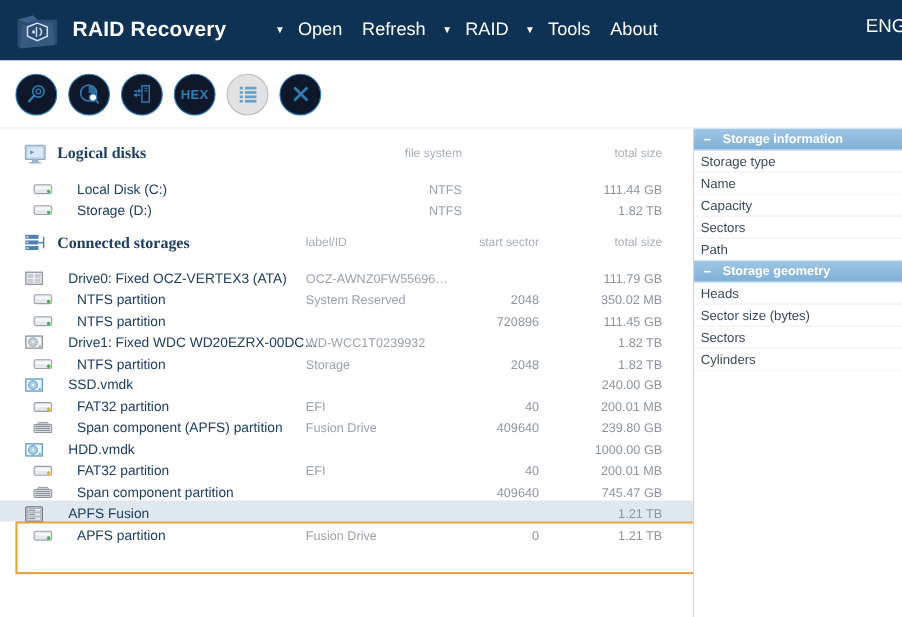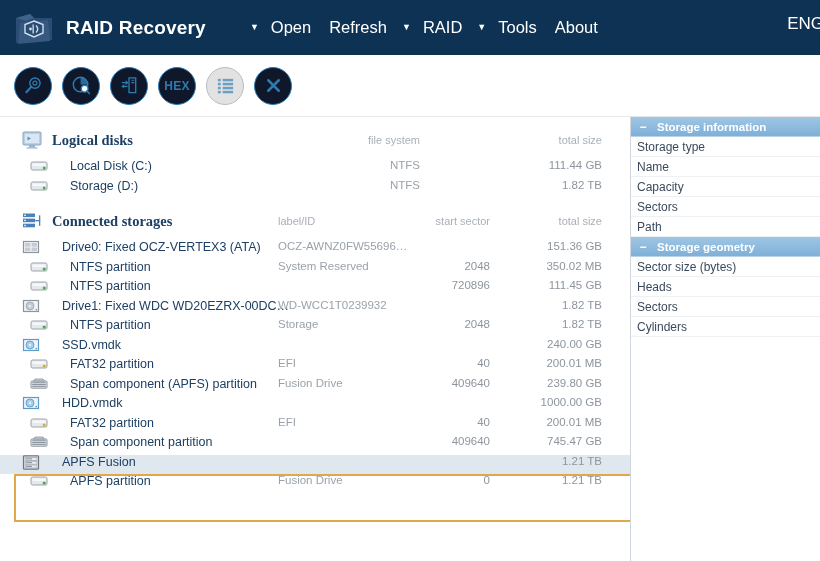--- a/index.html
+++ b/index.html
@@ -81,21 +81,21 @@
   .col-head {
     position:absolute; font-size:11px; color:#a9b0b8; white-space:nowrap;
     top:7px;
   }
   .ch-fs    { left:358px; width:62px; text-align:right; }
   .ch-size  { left:510px; width:92px; text-align:right; }
   .ch-label { left:278px; }
   .ch-start { left:398px; width:92px; text-align:right; }
 
   .row {
-    position:relative; height:19.5px; display:flex; align-items:flex-start;
+    position:relative; height:19.5px; display:flex; align-items:flex-end;
     font-size:12.5px; color:#1d3f63; white-space:nowrap;
   }
   .row.sel { background:#dfe7ef; }
   .row .r-icon { width:18px; height:14px; flex:none; position:relative; }
   .row .r-name { position:absolute; white-space:nowrap; }
   .row .r-label { position:absolute; left:278px; font-size:11.5px; color:#9aa2ab; }
   .row .r-start { position:absolute; left:398px; width:92px; text-align:right; font-size:11.5px; color:#8d959e; }
   .row .r-size  { position:absolute; left:510px; width:92px; text-align:right; font-size:11.5px; color:#8d959e; }
   .row .r-fs    { position:absolute; left:358px; width:62px; text-align:right; font-size:11.5px; color:#9aa2ab; }
 
@@ -288,21 +288,21 @@
           <span class="r-icon"><svg width="18" height="14" viewBox="0 0 18 14">
               <rect x="1.5" y="1.5" width="15" height="11" fill="#f2f3f5" stroke="#8d959e" stroke-width="1.2"></rect>
               <rect x="3" y="3" width="5.4" height="3.6" fill="#c6ccd3"></rect>
               <rect x="9.6" y="3" width="5.4" height="3.6" fill="#c6ccd3"></rect>
               <rect x="3" y="7.5" width="5.4" height="3.6" fill="#c6ccd3"></rect>
               <rect x="9.6" y="7.5" width="5.4" height="3.6" fill="#c6ccd3"></rect>
             </svg></span>
           <span class="r-name">Drive0: Fixed OCZ-VERTEX3 (ATA)</span>
           <span class="r-label">OCZ-AWNZ0FW55696…</span>
           <span class="r-start"></span>
-          <span class="r-size">151.36 GB</span>
+          <span class="r-size">111.79 GB</span>
         </div>
         <div class="row indent1">
           <span class="r-icon"><svg width="18" height="14" viewBox="0 0 18 14">
               <rect x="1" y="3" width="16" height="8" rx="1.6" fill="#e6e9ec" stroke="#9aa3ac" stroke-width="1"></rect>
               <rect x="2.5" y="4.5" width="13" height="2.6" rx="0.6" fill="#f7f8f9"></rect>
               <circle cx="14.2" cy="9" r="1.6" fill="#3fb23f"></circle>
             </svg></span>
           <span class="r-name">NTFS partition</span>
           <span class="r-label">System Reserved</span>
           <span class="r-start">2048</span>
@@ -464,26 +464,26 @@
       </div>
     <div class="sb-row">
         <span>Path</span>
       </div>
 
     <div class="sb-section">
       <span class="sb-minus">−</span>
       <span>Storage geometry</span>
     </div>
     <div class="sb-row">
+        <span>Heads</span>
+      </div>
+    <div class="sb-row">
         <span>Sector size (bytes)</span>
       </div>
     <div class="sb-row">
-        <span>Heads</span>
-      </div>
-    <div class="sb-row">
         <span>Sectors</span>
       </div>
     <div class="sb-row">
         <span>Cylinders</span>
       </div>
   </div>
 
 </div>
 
 </body></html>

